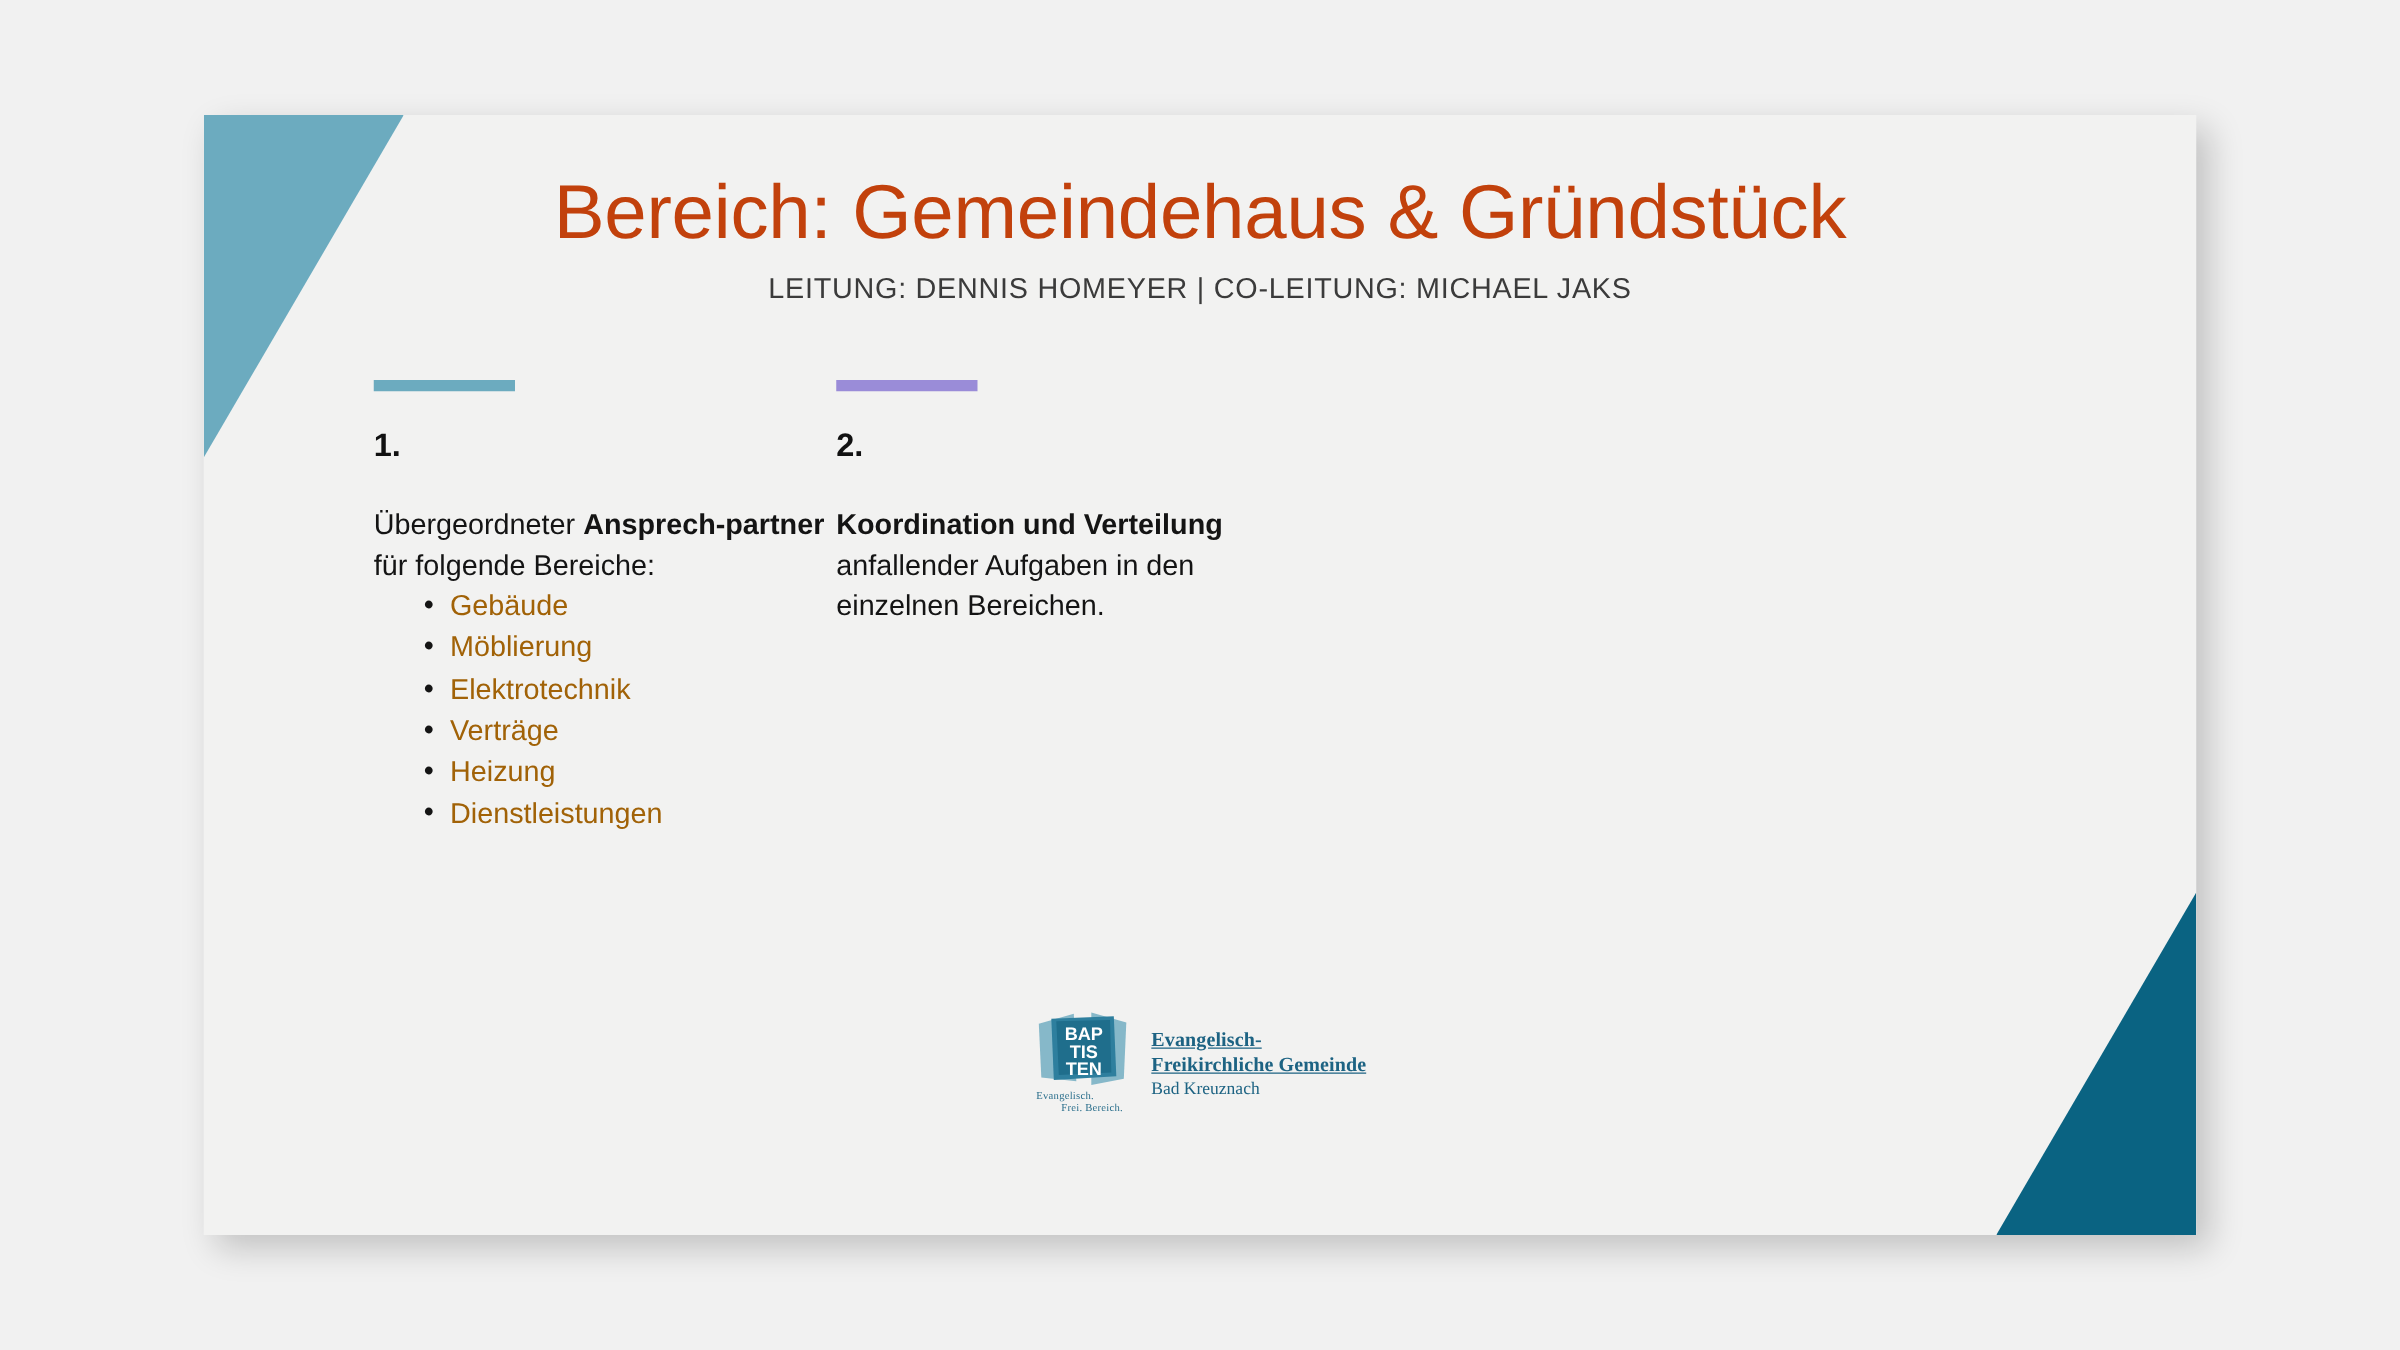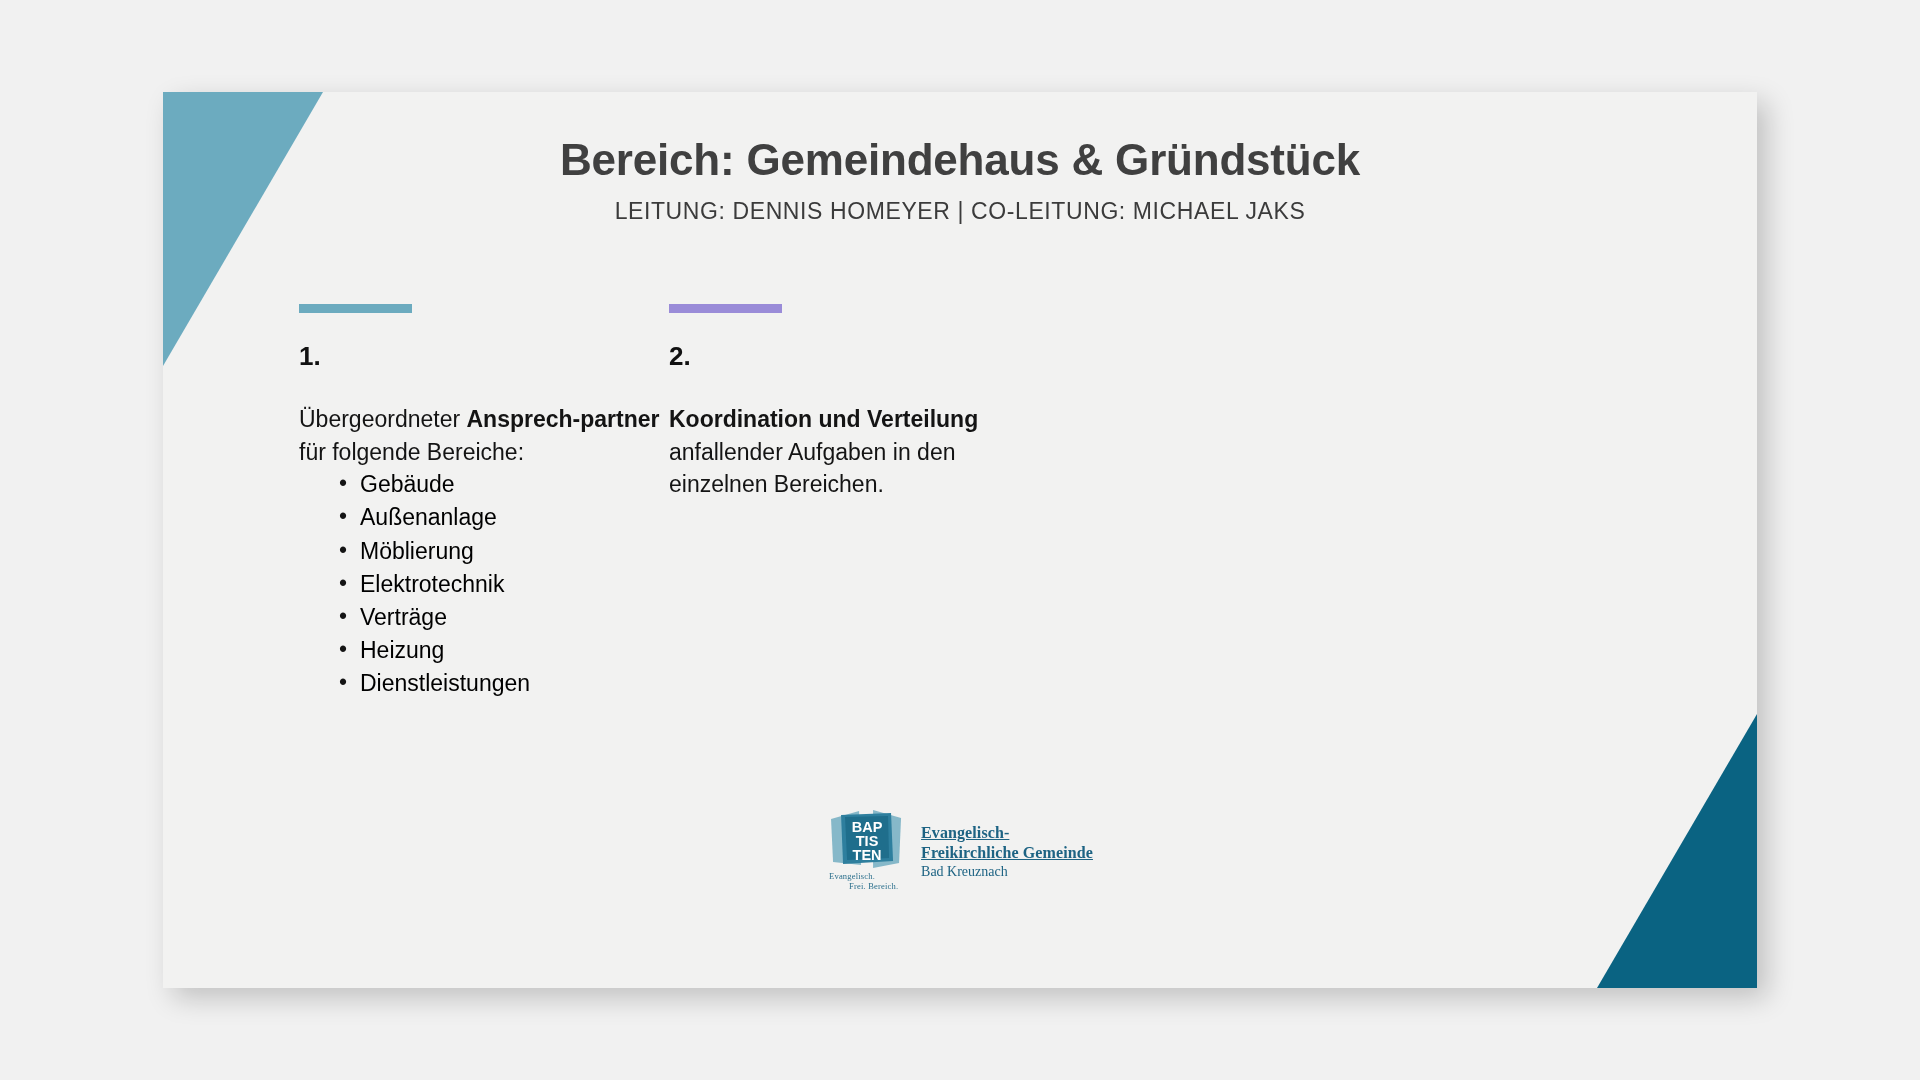--- a/index.html
+++ b/index.html
@@ -58,23 +58,23 @@
 
   
   .header {
     position: absolute;
     left: 0;
     top: 44px;
     width: 100%;
     text-align: center;
   }
   .slide-title {
-    font-size: 44px;
-    font-weight: 700;
-    color: #404040;
+    font-size: 61px;
+    font-weight: 400;
+    color: #c2410c;
     letter-spacing: -0.2px;
     line-height: 1.1;
     margin: 0;
     white-space: nowrap;
   }
   .slide-subtitle {
     margin: 14px 0 0 0;
     font-size: 23px;
     font-weight: 400;
     color: #3b3b3b;
@@ -124,21 +124,21 @@
   .col-text b { font-weight: 700; }
 
   .bullets {
     list-style: none;
     margin: 0;
     padding: 0 0 0 40px;
   }
   .bullets li {
     font-size: 23px;
     line-height: 1.44;
-    color: #000000;
+    color: #a16207;
     position: relative;
     padding-left: 21px;
   }
   .bullets li::before {
     content: "•";
     position: absolute;
     left: 0;
     top: -1px;
     font-size: 23px;
     line-height: 1.44;
@@ -209,21 +209,20 @@
     </div>
 
     <div class="columns">
 
       <div class="column col-1">
         <div class="accent-bar teal"></div>
         <div class="col-number">1.</div>
         <p class="col-text"><span>Übergeordneter </span><b>Ansprech-partner</b><span> für folgende Bereiche:</span></p>
         <ul class="bullets">
           <li>Gebäude</li>
-          <li>Außenanlage</li>
           <li>Möblierung</li>
           <li>Elektrotechnik</li>
           <li>Verträge</li>
           <li>Heizung</li>
           <li>Dienstleistungen</li>
         </ul>
       </div>
 
       <div class="column col-2">
         <div class="accent-bar purple"></div>

